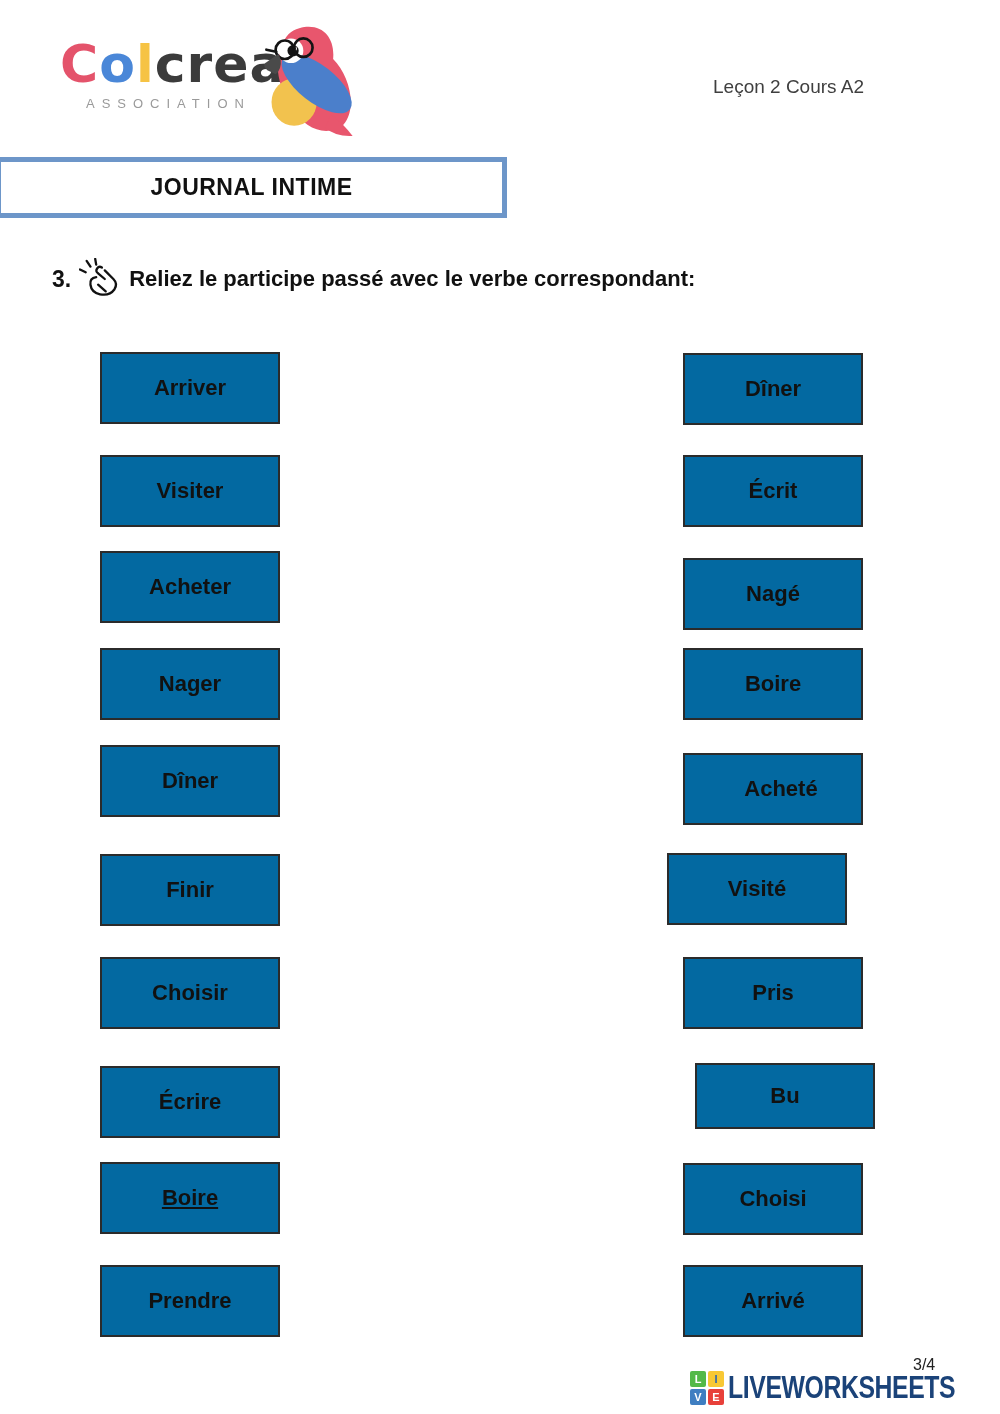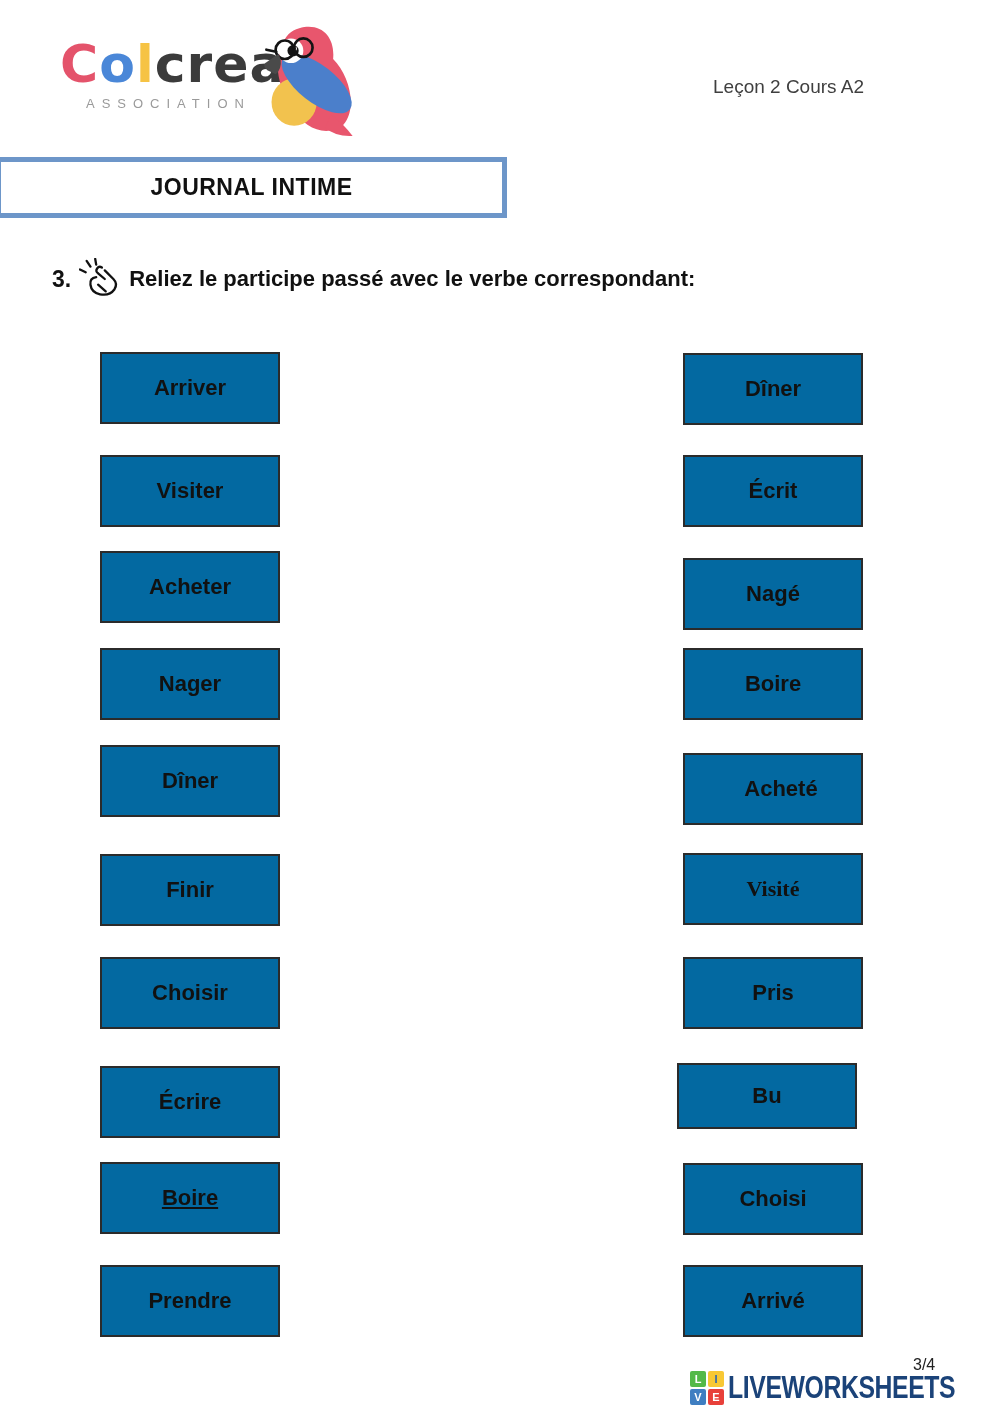--- a/index.html
+++ b/index.html
@@ -36,22 +36,22 @@
   
   .wbox{position:absolute;width:180px;height:72px;border:2px solid #2b2b2b;
         background:#0369a1;box-sizing:border-box;display:flex;align-items:center;
         justify-content:center;font-size:22px;font-weight:bold;color:#111;
         cursor:pointer;}
   .l0{left:100px;top:352px;} .l1{left:100px;top:455px;} .l2{left:100px;top:551px;}
   .l3{left:100px;top:648px;} .l4{left:100px;top:745px;} .l5{left:100px;top:854px;}
   .l6{left:100px;top:957px;} .l7{left:100px;top:1066px;} .l8{left:100px;top:1162px;text-decoration:underline;}
   .l9{left:100px;top:1265px;}
   .r0{left:683px;top:353px;} .r1{left:683px;top:455px;} .r2{left:683px;top:558px;}
-  .r3{left:683px;top:648px;} .r4{left:683px;top:753px;padding-left:16px;} .r5{left:683px;top:853px;font-family:Liberation Serif, serif;}
-  .r6{left:683px;top:957px;} .r7{left:677px;top:1063px;height:66px;}
+  .r3{left:683px;top:648px;} .r4{left:683px;top:753px;padding-left:16px;} .r5{left:667px;top:853px;}
+  .r6{left:683px;top:957px;} .r7{left:695px;top:1063px;height:66px;}
   .r8{left:683px;top:1163px;} .r9{left:683px;top:1265px;}
 
   
   .page-number{position:absolute;left:913px;top:1356px;font-size:16px;color:#222;}
   .lw-logo{position:absolute;left:690px;top:1370px;display:flex;align-items:center;}
   .lw-grid{display:grid;grid-template-columns:16px 16px;grid-template-rows:16px 16px;
            gap:2px;margin-right:4px;}
   .lw-sq{display:flex;align-items:center;justify-content:center;border-radius:2px;
          color:#fff;font-size:11px;font-weight:bold;line-height:1;}
   .sq-l{background:#53b948;}

